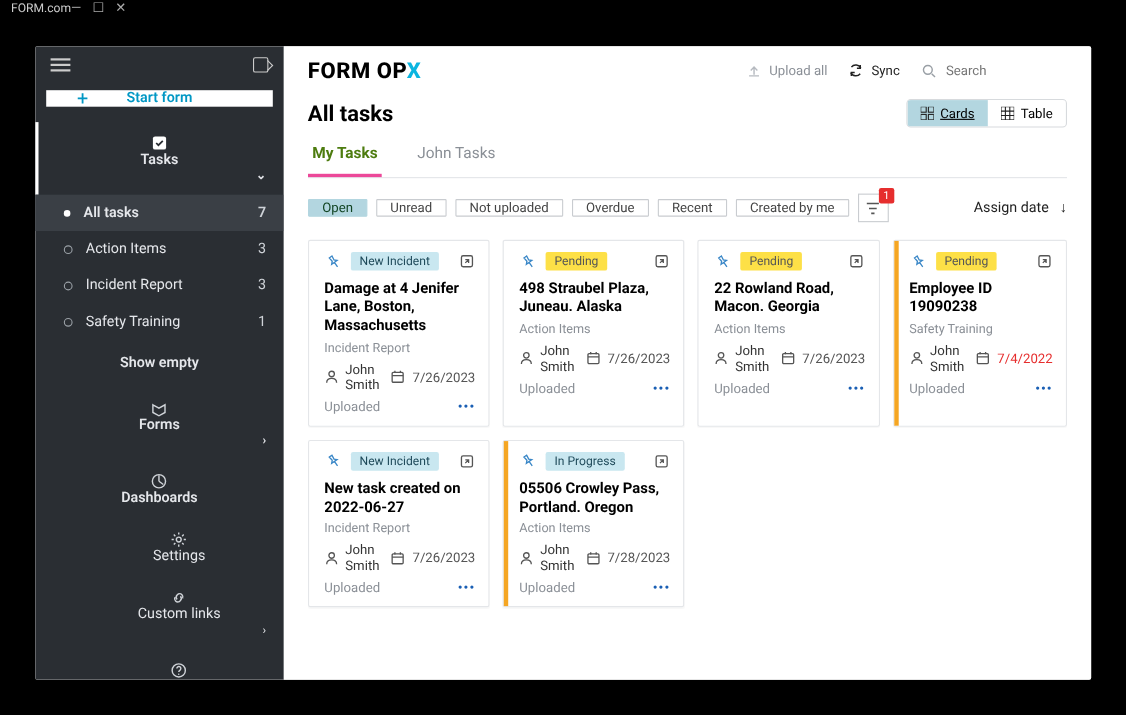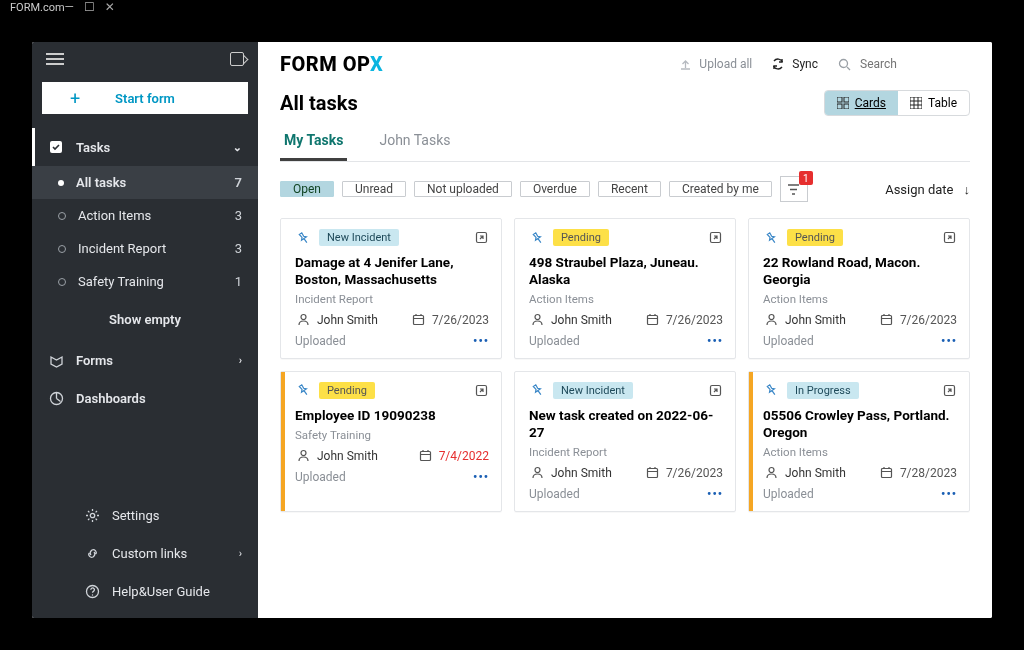--- a/index.html
+++ b/index.html
@@ -10,21 +10,21 @@
 .frame { position:absolute; top:42px; left:32px; right:32px; bottom:32px; display:flex; background:#fff; border-radius:2px; overflow:hidden; }
 .sidebar { width:226px; background:#2a2e33; color:#e5e7eb; display:flex; flex-direction:column; font-size:13px; }
 .side-top { display:flex; justify-content:space-between; align-items:center; padding:10px 14px; }
 .hamburger { width:18px; height:12px; display:flex; flex-direction:column; justify-content:space-between; cursor:pointer; }
 .hamburger span { height:2px; background:#ccc; }
 .exit-ic { width:14px; height:14px; border:1.5px solid #ccc; border-radius:2px; position:relative; }
 .exit-ic::after { content:""; position:absolute; right:-4px; top:3px; width:6px; height:6px; border-top:1.5px solid #ccc; border-right:1.5px solid #ccc; transform:rotate(45deg); }
 .start-form { margin:6px 10px 14px; background:#fff; color:#0097c4; font-weight:600; height:32px; display:flex; align-items:center; justify-content:center; gap:12px; cursor:pointer; font-size:13px; }
 .start-form .plus { color:#0097c4; font-size:18px; font-weight:400; position:absolute; left:28px; }
 .start-form { position:relative; }
-.side-sec { padding:11px 16px; display:flex; align-items:center; gap:12px; cursor:pointer; font-weight:600; }
+.side-sec { padding:11px 16px; display:flex; align-items:center; cursor:pointer; font-weight:600;flex-direction:column; }
 .side-sec .chev { margin-left:auto; font-size:11px; }
 .side-sec.active { border-left:3px solid #fff; padding-left:13px; }
 .side-item { padding:9px 16px 9px 26px; display:flex; align-items:center; gap:12px; cursor:pointer; font-size:13px; }
 .side-item .cnt { margin-left:auto; color:#cfd3d8; }
 .side-item.sel { background:#3a3f45; font-weight:600; }
 .side-item .dot { width:5px; height:5px; border-radius:50%; background:#cfd3d8; }
 .side-item.sel .dot { background:#fff; width:6px; height:6px; }
 .side-item .ring { width:8px; height:8px; border-radius:50%; border:1.5px solid #9aa0a6; }
 .show-empty { text-align:center; padding:14px 0; font-size:13px; font-weight:600; color:#e5e7eb; cursor:pointer; }
 .side-bottom { margin-top:auto; padding-bottom:8px; }
@@ -40,28 +40,28 @@
 .search-wrap { display:flex; align-items:center; gap:8px; color:#9aa0a6; font-size:12px; }
 .search-wrap input { border:none; outline:none; font-size:12px; width:110px; color:#444; }
 .content { padding:4px 22px 16px; flex:1; overflow:auto; }
 .page-head { display:flex; align-items:center; justify-content:space-between; margin-bottom:2px; }
 .page-title { font-size:20px; font-weight:700; }
 .view-tog { display:flex; border:1px solid #d7dadd; border-radius:4px; overflow:hidden; font-size:12px; }
 .view-tog div { padding:5px 12px; display:flex; align-items:center; gap:6px; cursor:pointer; }
 .view-tog .on { background:#b3d6e0;text-decoration:underline; }
 .tabs { display:flex; gap:28px; border-bottom:1px solid #e3e5e8; margin-top:6px; }
 .tab { padding:10px 4px 10px; font-size:14px; color:#8a8f96; cursor:pointer; }
-.tab.active { color:#0f766e; font-weight:700; border-bottom:3px solid #404040; }
+.tab.active { color:#4d7c0f; font-weight:700; border-bottom:3px solid #ec4899; }
 .filter-row { display:flex; align-items:center; gap:8px; padding:14px 0 16px; }
 .chip { font-size:12px; padding:0 12px; border:1px solid #c9ccd0; background:#fff; color:#444; cursor:pointer; border-radius:1px; }
 .chip.on { background:#b3d6e0; border-color:#b3d6e0; color:#142; }
 .fbtn { position:relative; width:28px; height:26px; border:1px solid #c9ccd0; display:flex; align-items:center; justify-content:center; cursor:pointer; }
 .badge { position:absolute; top:-6px; right:-6px; background:#e62e2e; color:#fff; width:14px; height:14px; border-radius:2px; font-size:10px; display:flex; align-items:center; justify-content:center; }
 .sort { margin-left:auto; font-size:13px; color:#222; display:flex; align-items:center; gap:10px; cursor:pointer; }
-.cards { display:grid; grid-template-columns:repeat(3,1fr); gap:12px; }
+.cards { display:grid; grid-template-columns:repeat(4,1fr); gap:12px; }
 .card { border:1px solid #e4e6e9; border-radius:2px; padding:10px 12px 10px 14px; position:relative; min-height:118px; box-shadow:0 1px 1px rgba(0,0,0,.03); }
 .card.accent::before { content:""; position:absolute; left:0; top:0; bottom:0; width:4px; background:#f5a623; }
 .card-top { display:flex; align-items:center; gap:8px; margin-bottom:8px; }
 .pin { color:#3a87c7; transform:rotate(-35deg); }
 .tag { font-size:11px; padding:2px 8px; border-radius:2px; background:#fde047; color:#555; }
 .tag.new { background:#c9e7f0; color:#1f4a5a; }
 .tag.prog { background:#c9e7f0; color:#1f4a5a; }
 .pop { margin-left:auto; color:#555; cursor:pointer; }
 .c-title { font-size:13.5px; font-weight:700; line-height:1.25; margin-bottom:4px; }
 .c-type { font-size:11.5px; color:#8a8f96; margin-bottom:6px; }

